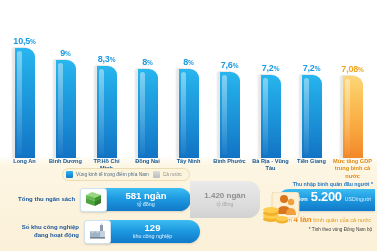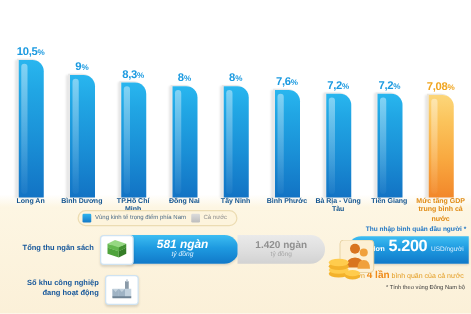--- a/index.html
+++ b/index.html
@@ -146,27 +146,26 @@
     position: relative;
     margin-left: -6px;
     width: 95px; height: 23px;
     background: linear-gradient(180deg,#3dbdf2 0%, #1e9ae0 45%, #1179c9 100%);
     border-radius: 0 12px 12px 0;
     display: flex;
     flex-direction: column;
     align-items: center;
     justify-content: center;
     box-shadow: 0 1px 2px rgba(0,0,0,0.14);
-    font-style: italic;
   }
   .pill-main { font-size: 9.5px; font-weight: bold; color: #ffffff; line-height: 1; }
   .pill-sub { font-size: 5.4px; color: #e3f3ff; line-height: 1.25; margin-top: 1px; }
   .bar-pill-gray {
     position: relative;
-    width: 74px; height: 23px;
+    width: 74px; height: 37px;
     background: linear-gradient(180deg,#eaeaea 0%, #dddddd 60%, #d2d2d2 100%);
     border-radius: 0 12px 12px 0;
     display: flex;
     flex-direction: column;
     align-items: center;
     justify-content: center;
     margin-left: -1px;
   }
   .pill-main-gray { font-size: 8px; font-weight: bold; color: #8f8f8f; line-height: 1; }
   .pill-sub-gray { font-size: 5.2px; color: #a5a5a5; line-height: 1.25; margin-top: 1px; }
@@ -339,20 +338,24 @@
       <div class="stat-caption">Số khu công nghiệp đang hoạt động</div>
       <div class="stat-icon">
         <svg width="19" height="17" viewBox="0 0 19 17">
           <rect x="12" y="2" width="3" height="7" fill="#8a9aa8"></rect>
           <rect x="2" y="8" width="15" height="7" fill="#c3d2de"></rect>
           <polygon points="2,8 2,15 7,15 7,8 4.5,10.5" fill="#9fb3c4"></polygon>
           <polygon points="7,8 7,15 12,15 12,8 9.5,10.5" fill="#9fb3c4"></polygon>
           <rect x="2" y="14" width="15" height="1.6" fill="#6f8394"></rect>
           <rect x="13" y="0.5" width="1.2" height="2" fill="#b9c6d2"></rect>
         </svg>
+      </div>
+      <div class="bar-pill">
+        <span class="pill-main">129</span>
+        <span class="pill-sub">khu công nghiệp</span>
       </div>
     </div>
 
   </div>
 
   <div id="income-panel">
     <div class="income-title">Thu nhập bình quân đầu người *</div>
 
     <div id="people-icon">
       <svg width="38" height="34" viewBox="0 0 38 34">

